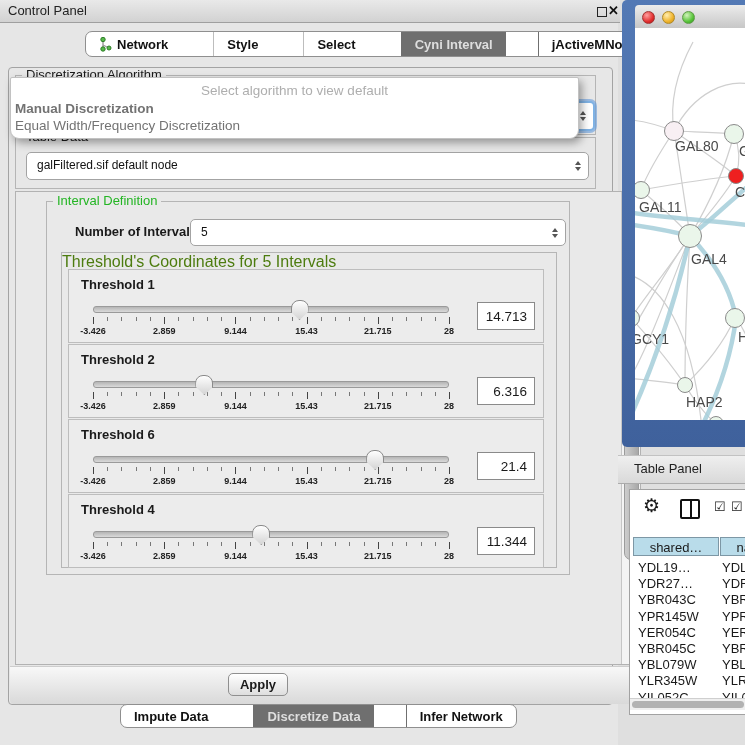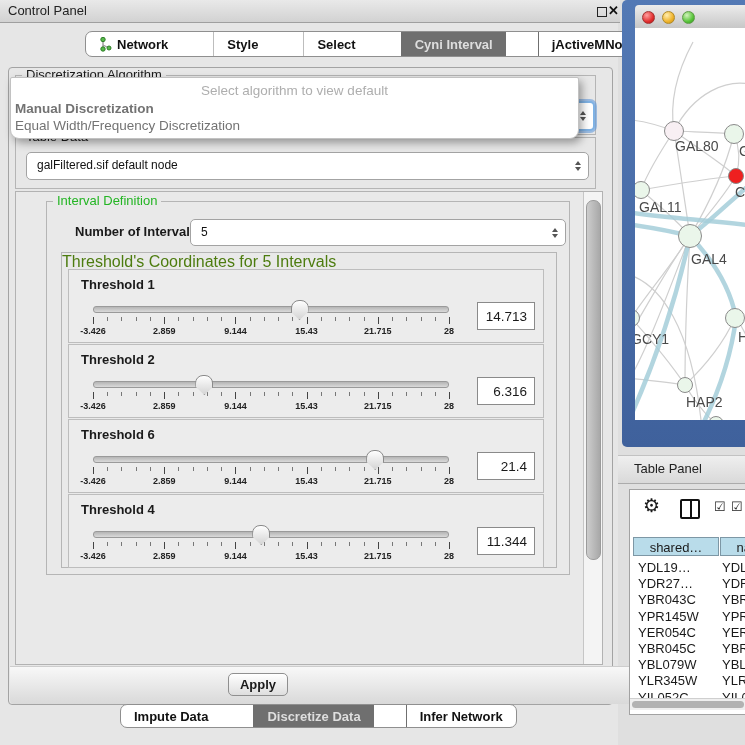--- a/index.html
+++ b/index.html
@@ -179,21 +179,21 @@
       <span class="gtitle">Table Data</span>
       <div class="combo" id="td-combo">
         <span class="cv">galFiltered.sif default node</span>
         <span class="spin">
             <i class="arr-up"></i>
             <i class="arr-dn"></i>
           </span>
       </div>
     </div>
 
-    <div class="abs group" id="scrollpanel" style="border:1px solid #b2b2b2;">
+    <div class="abs group" id="scrollpanel" style="border:1px solid #b2b2b2;padding-left:38px;">
       <div class="group" id="interval-group">
         <span class="gtitle green-t">Interval Definition</span>
         <span id="num-label">Number of Intervals</span>
         <div class="combo" id="num-combo">
           <span class="cv">5</span>
           <span class="spin">
               <i class="arr-up"></i>
               <i class="arr-dn"></i>
             </span>
         </div>

